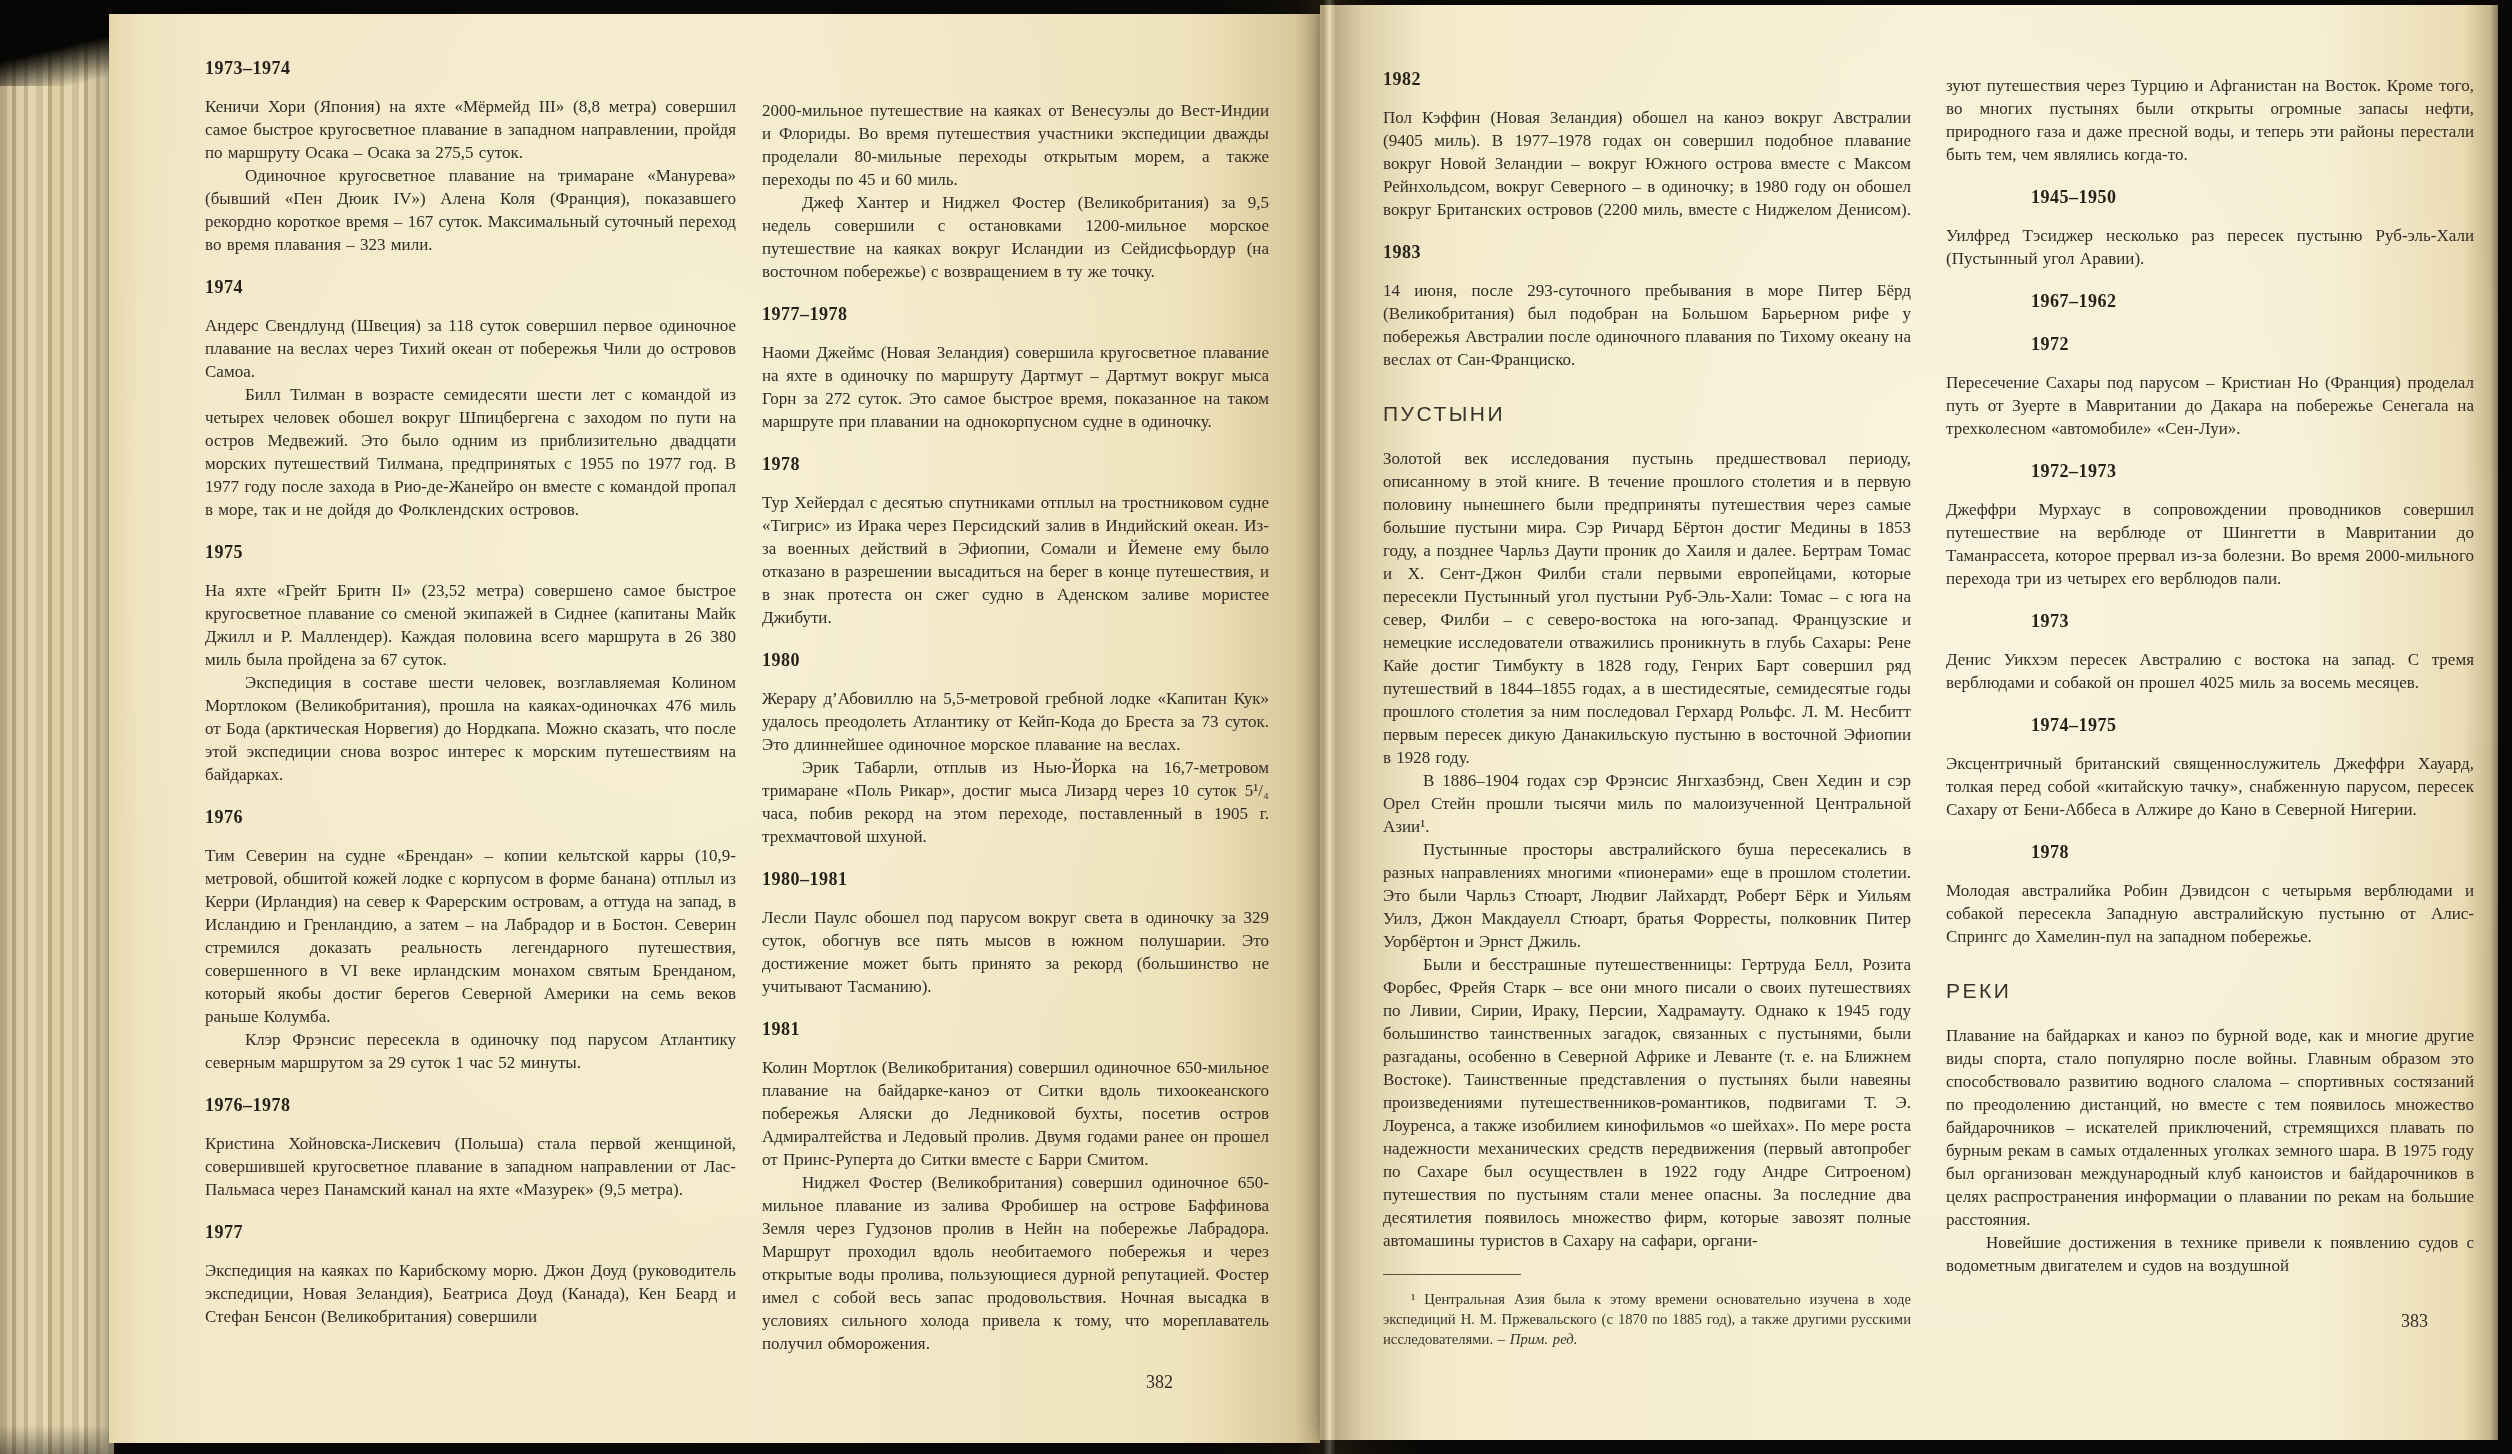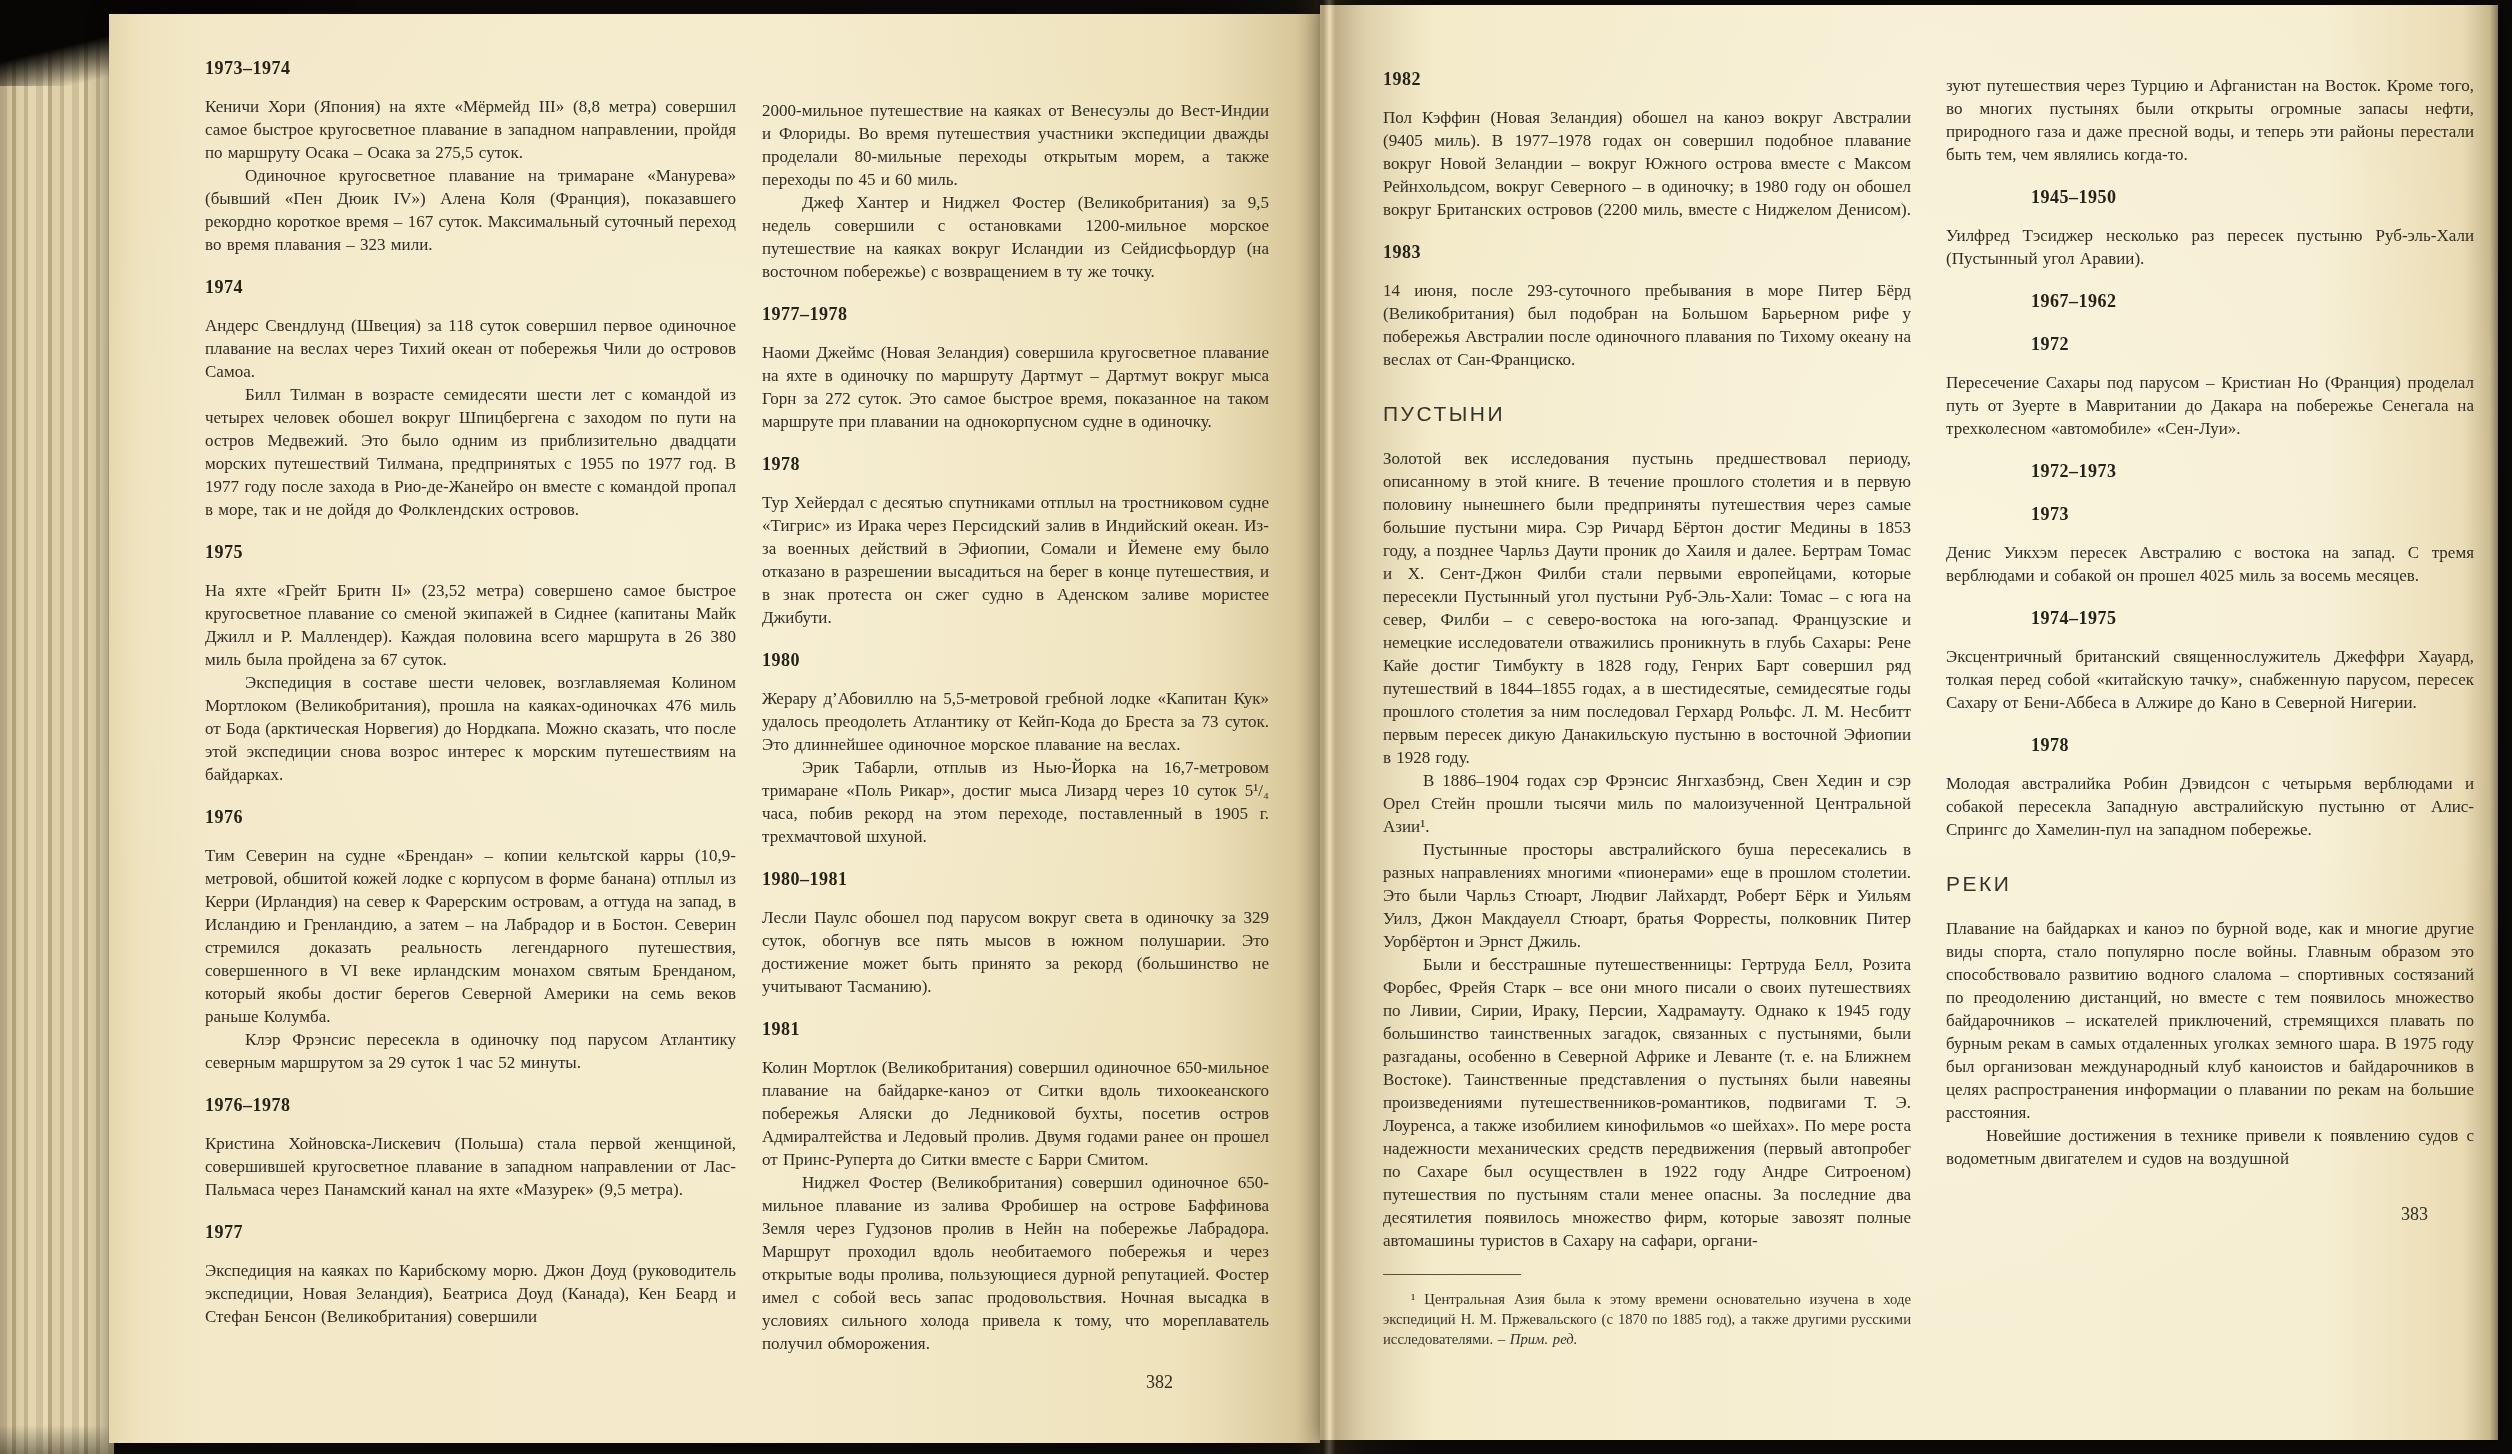--- a/index.html
+++ b/index.html
@@ -139,20 +139,21 @@
         <p class="footnote"><span>¹ Центральная Азия была к этому времени основательно изучена в ходе экспедиций Н. М. Пржевальского (с 1870 по 1885 год), а также другими русскими исследователями. – </span><span class="fn-em">Прим. ред.</span></p>
       </div>
     <div class="col" style="left:626px;top:69px;width:528px;">
         <p class="para">зуют путешествия через Турцию и Афганистан на Восток. Кроме того, во многих пустынях были открыты огромные запасы нефти, природного газа и даже пресной воды, и теперь эти районы перестали быть тем, чем являлись когда-то.</p>
         <h2 class="year-heading indented">1945–1950</h2>
         <p class="para">Уилфред Тэсиджер несколько раз пересек пустыню Руб-эль-Хали (Пустынный угол Аравии).</p>
         <h2 class="year-heading indented">1967–1962</h2>
         <h2 class="year-heading indented">1972</h2>
         <p class="para">Пересечение Сахары под парусом – Кристиан Но (Франция) проделал путь от Зуерте в Мавритании до Дакара на побережье Сенегала на трехколесном «автомобиле» «Сен-Луи».</p>
         <h2 class="year-heading indented">1972–1973</h2>
+        <p class="para">Джеффри Мурхаус в сопровождении проводников совершил путешествие на верблюде от Шингетти в Мавритании до Таманрассета, которое прервал из-за болезни. Во время 2000-мильного перехода три из четырех его верблюдов пали.</p>
         <h2 class="year-heading indented">1973</h2>
         <p class="para">Денис Уикхэм пересек Австралию с востока на запад. С тремя верблюдами и собакой он прошел 4025 миль за восемь месяцев.</p>
         <h2 class="year-heading indented">1974–1975</h2>
         <p class="para">Эксцентричный британский священнослужитель Джеффри Хауард, толкая перед собой «китайскую тачку», снабженную парусом, пересек Сахару от Бени-Аббеса в Алжире до Кано в Северной Нигерии.</p>
         <h2 class="year-heading indented">1978</h2>
         <p class="para">Молодая австралийка Робин Дэвидсон с четырьмя верблюдами и собакой пересекла Западную австралийскую пустыню от Алис-Спрингс до Хамелин-пул на западном побережье.</p>
         <h1 class="section-heading">РЕКИ</h1>
         <p class="para">Плавание на байдарках и каноэ по бурной воде, как и многие другие виды спорта, стало популярно после войны. Главным образом это способствовало развитию водного слалома – спортивных состязаний по преодолению дистанций, но вместе с тем появилось множество байдарочников – искателей приключений, стремящихся плавать по бурным рекам в самых отдаленных уголках земного шара. В 1975 году был организован международный клуб каноистов и байдарочников в целях распространения информации о плавании по рекам на большие расстояния.</p>
         <p class="para indent">Новейшие достижения в технике привели к появлению судов с водометным двигателем и судов на воздушной</p>
         <div class="page-number pn-right">383</div>

